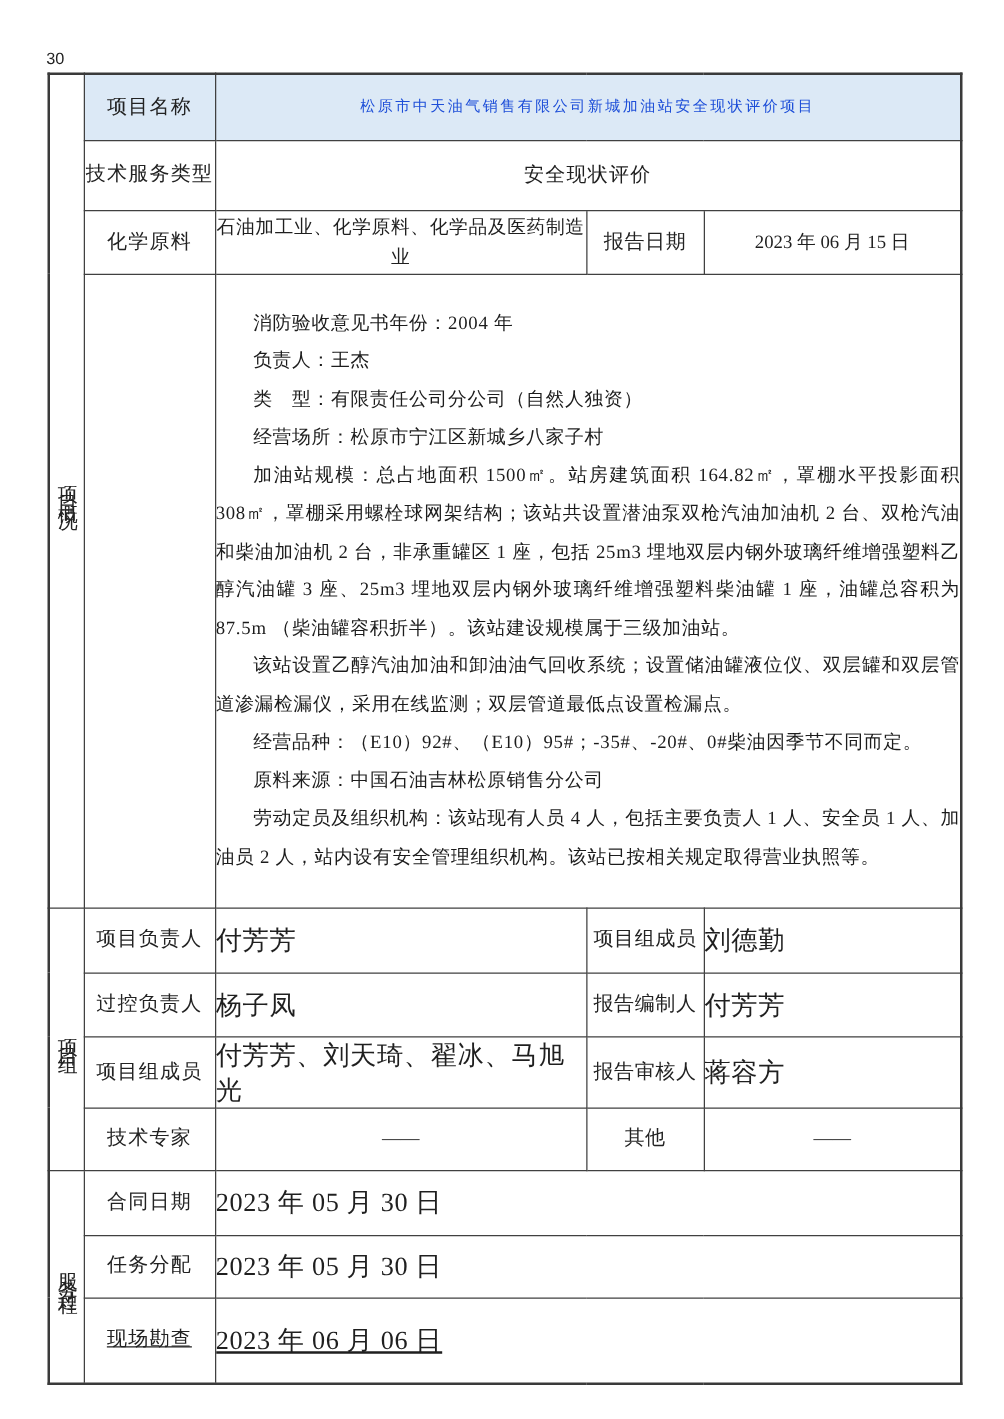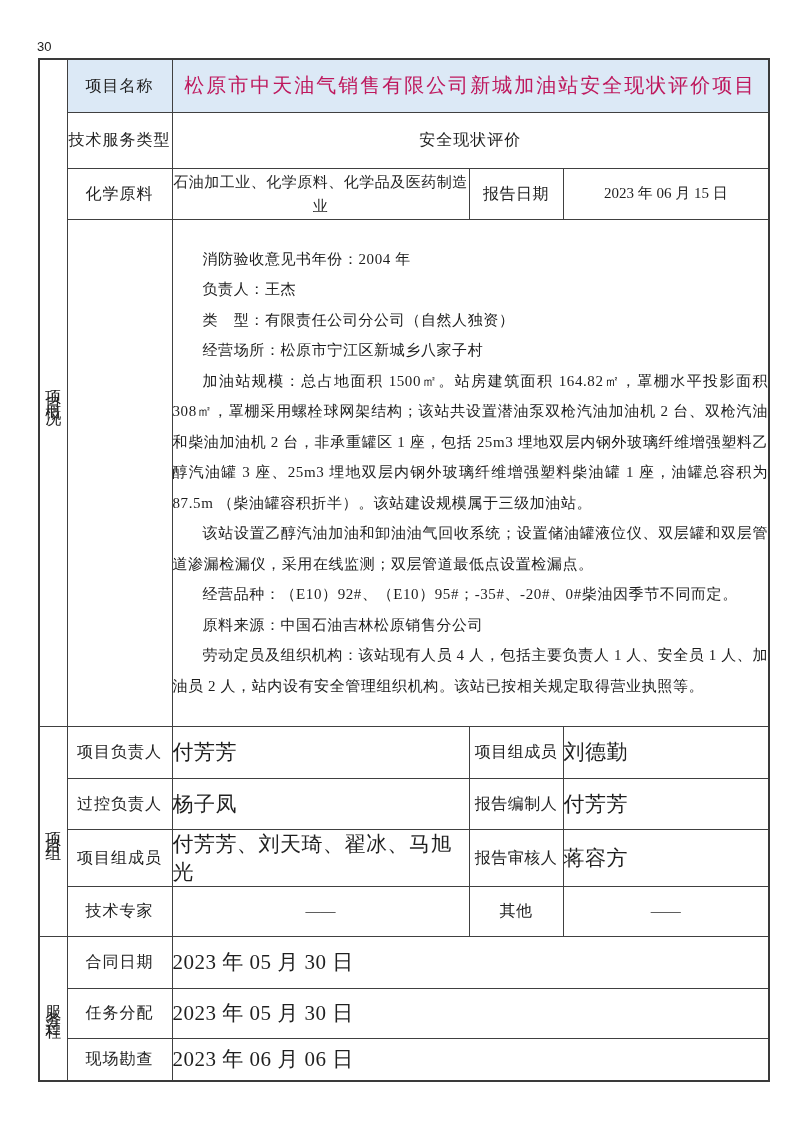--- a/index.html
+++ b/index.html
@@ -55,24 +55,24 @@
     font-size: 16px;
     letter-spacing: 1px;
     line-height: 22px;
     padding: 2px 8px;
     color: #222;
   }
   
   tr.header-row td { background: #dce9f6; }
   td.title-cell {
     text-align: center;
-    font-size: 20px;
+    font-size: 12px;
     letter-spacing: 2px;
     padding: 2px 10px;
-    color: #be185d;
+    color: #1d4ed8;
   }
   td.center-value {
     text-align: center;
     font-size: 16px;
     letter-spacing: 1px;
     padding: 2px 10px;
   }
   td.industry-cell {
     text-align: center;
     font-size: 15px;
@@ -118,21 +118,21 @@
   tr.r1  { height: 53px; margin-left: 16px; }
   tr.r2  { height: 56px; }
   tr.r3  { height: 51px; }
   tr.r4  { height: 507px; }
   tr.r5  { height: 52px; padding-left: 35px; }
   tr.r6  { height: 51px; }
   tr.r7  { height: 50px; margin-left: 38px; }
   tr.r8  { height: 50px; }
   tr.r9  { height: 52px; padding-left: 18px; }
   tr.r10 { height: 50px; }
-  tr.r11 { height: 43px; }
+  tr.r11 { height: 69px; text-decoration: underline; }
 </style>
 </head>
 <body>
 
 <div class="page">
 
   <div class="page-number">30</div>
 
   <table class="doc">
     <colgroup>

